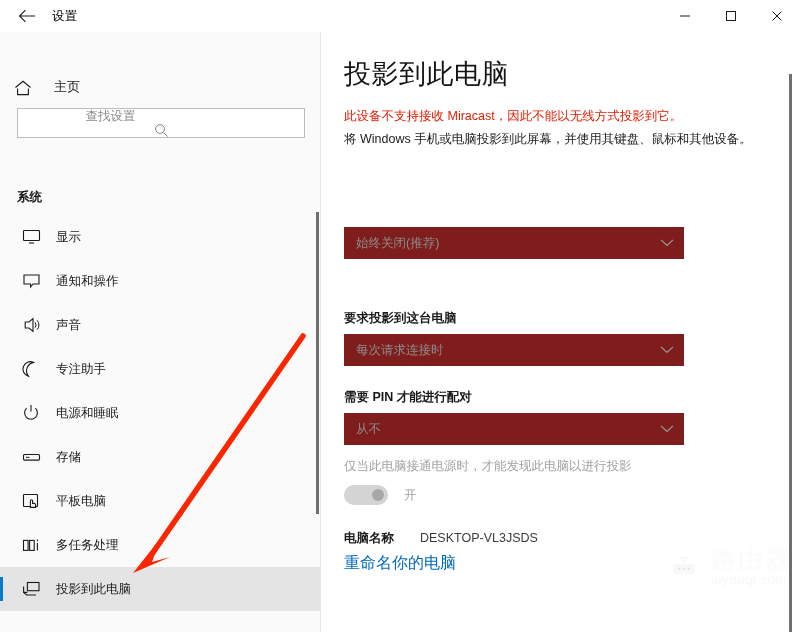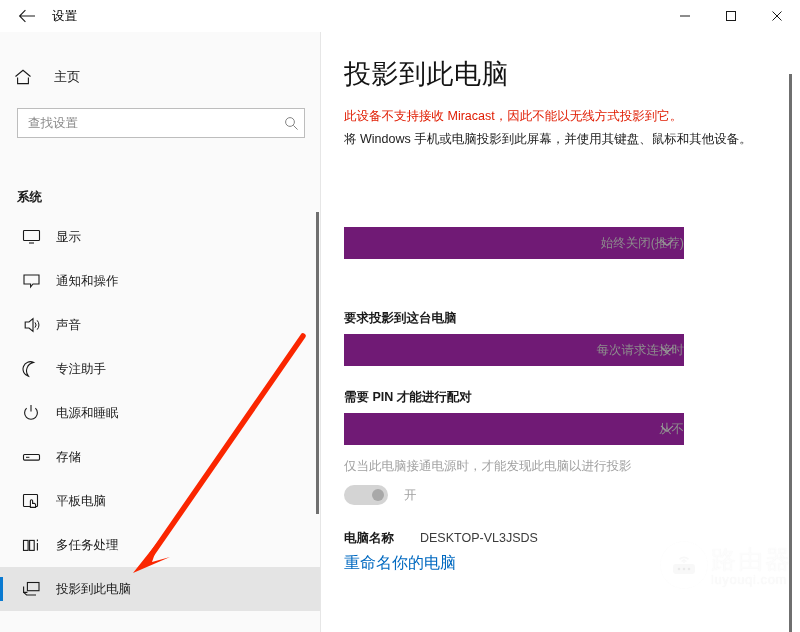--- a/index.html
+++ b/index.html
@@ -61,39 +61,40 @@
     top: 32px; left: 0;
     width: 321px; height: 600px;
     background: #fafafa;
     border-right: 1px solid #e6e6e6;
     overflow: hidden;
   }
   .home-row {
     position: absolute;
     left: 0; top: 26px;
     width: 321px; height: 38px;
-    display: flex; align-items: center;
+    display: flex; align-items: flex-end;
     cursor: pointer;
   }
   .home-icon {
     width: 34px; margin-left: 14px;
     display: flex; align-items: center; justify-content: flex-start;
   }
   .home-label {
     font-size: 13px; color: #1a1a1a;
     margin-left: 6px;
   }
   .searchbox {
     position: absolute;
     left: 17px; top: 76px;
     width: 288px; height: 30px;
     background: #ffffff;
     border: 1px solid #bdbdbd;
     display: flex; align-items: center;
     cursor: text;
+    flex-direction: column;
   }
   .searchbox input {
     border: 0; outline: 0;
     flex: 1;
     height: 26px;
     margin-left: 10px;
     font-size: 12.5px;
     font-family: "Liberation Sans", "DejaVu Sans", sans-serif;
     color: #1a1a1a;
     background: transparent;
@@ -187,24 +188,23 @@
   .field .flabel {
     font-size: 12.5px;
     font-weight: bold;
     color: #1a1a1a;
     display: block;
     margin-bottom: 7px;
   }
   .combo {
     position: relative;
     width: 340px; height: 32px;
-    background: #701a75;
+    background: #7f1d1d;
     display: flex; align-items: center;
     cursor: default;
-    justify-content: flex-end;
   }
   .combo .cval {
     margin-left: 12px;
     font-size: 12.5px;
     color: #8d8d8d;
   }
   .combo .chev {
     position: absolute;
     right: 10px; top: 50%;
     transform: translateY(-50%);

